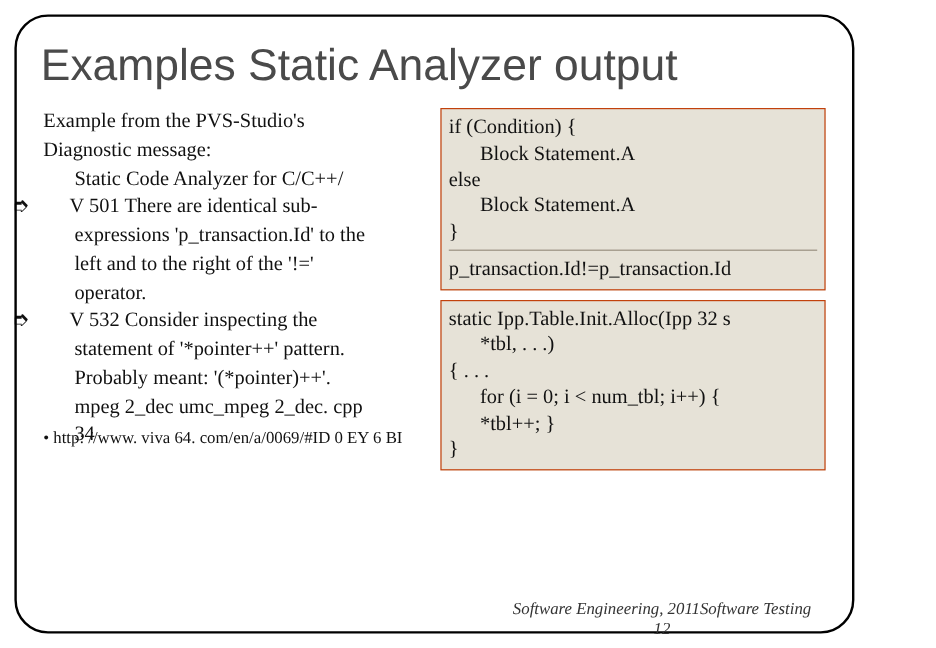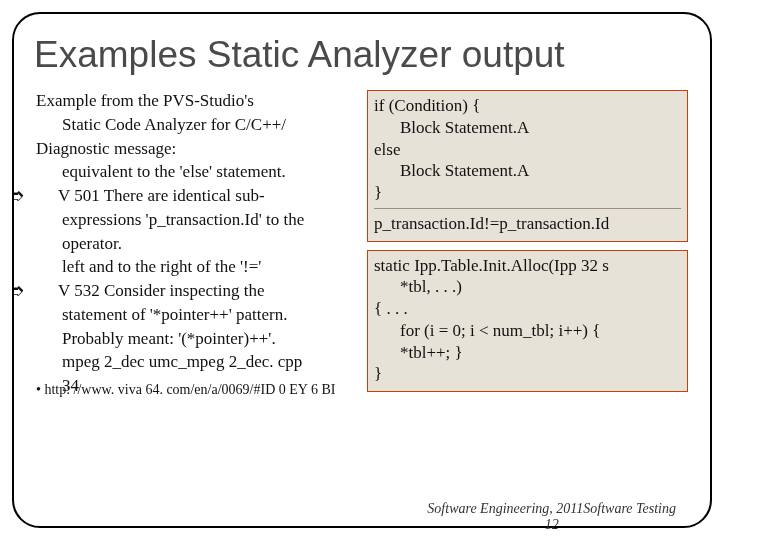--- a/index.html
+++ b/index.html
@@ -114,31 +114,30 @@
 
 <div class="slide-frame">
   <div class="slide-border"></div>
 
   <div class="title">Examples Static Analyzer output</div>
 
   <div class="body">
 
     <div class="col left">
       <div class="para d0">Example from the PVS-Studio's</div>
+      <div class="para d0">Diagnostic message:</div>
       <div class="para d1">Static Code Analyzer for C/C++/</div>
-      <div class="para d0">Diagnostic message:</div>
 
-      <div class="para d1">equivalent to the 'else' statement.</div>
 
       <div class="bullet-row">
         <span class="bullet-sym">➮</span><span>V 501 There are identical sub-</span>
       </div>
       <div class="para d1">expressions 'p_transaction.Id' to the</div>
+      <div class="para d1">left and to the right of the '!='</div>
       <div class="para d1">operator.</div>
-      <div class="para d1">left and to the right of the '!='</div>
 
       <div class="bullet-row">
         <span class="bullet-sym">➮</span><span>V 532 Consider inspecting the</span>
       </div>
       <div class="para d1">statement of '*pointer++' pattern.</div>
       <div class="para d1">Probably meant: '(*pointer)++'.</div>
       <div class="para d1">mpeg 2_dec umc_mpeg 2_dec. cpp</div>
       <div class="para d1">34</div>
 
       <div class="ref" style="margin-top:-18px;">• http: //www. viva 64. com/en/a/0069/#ID 0 EY 6 BI</div>

